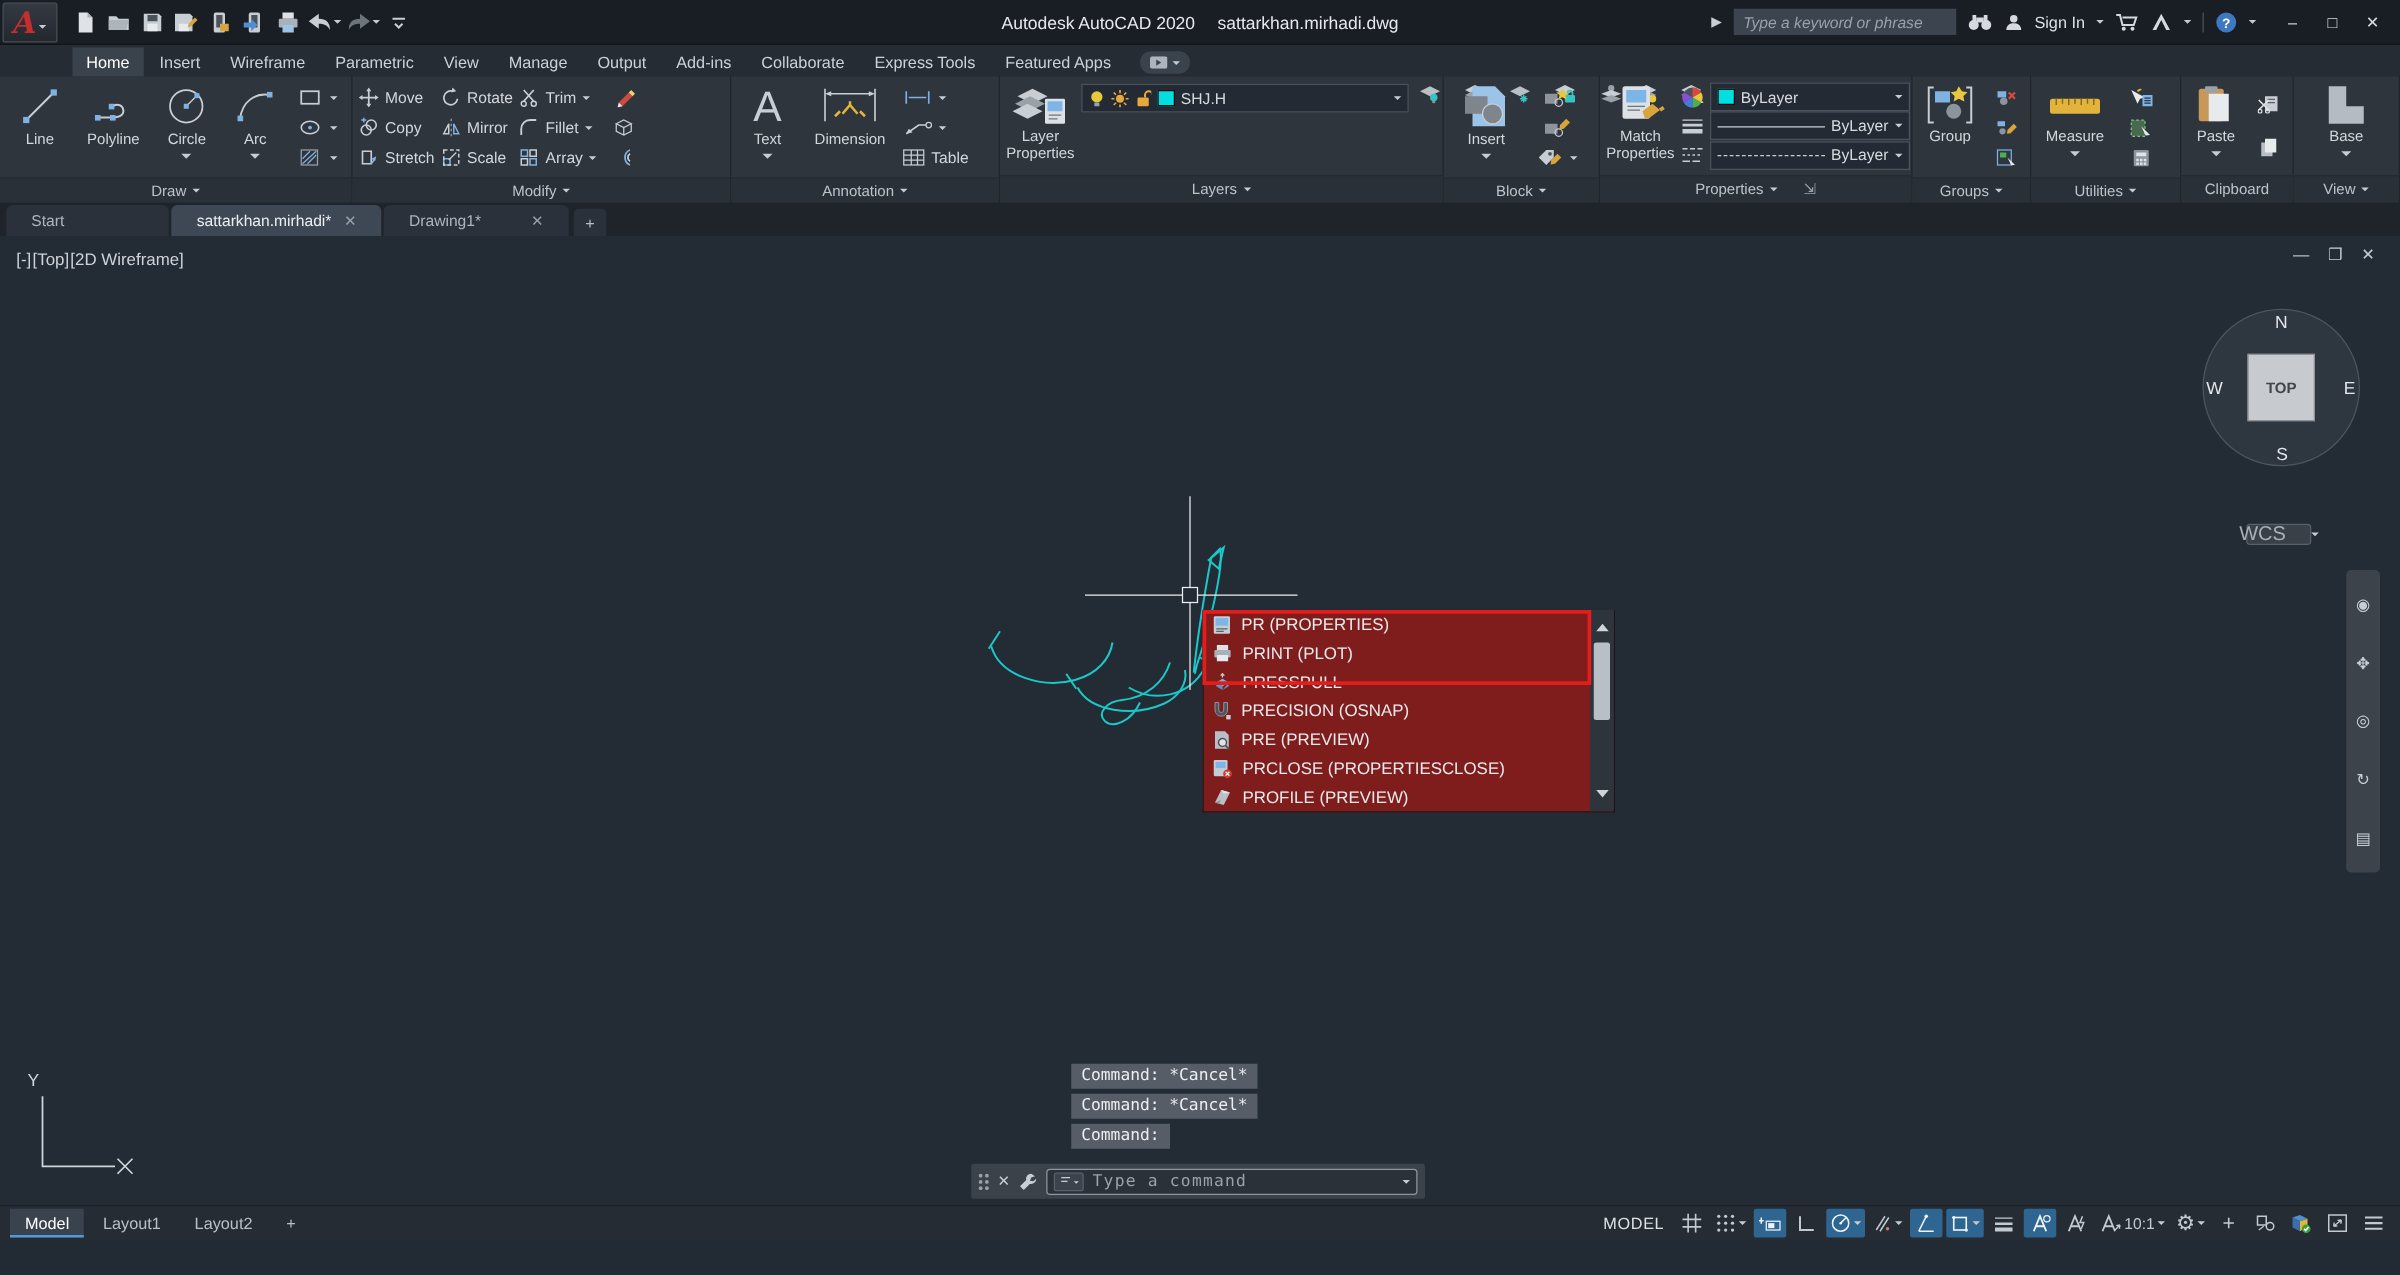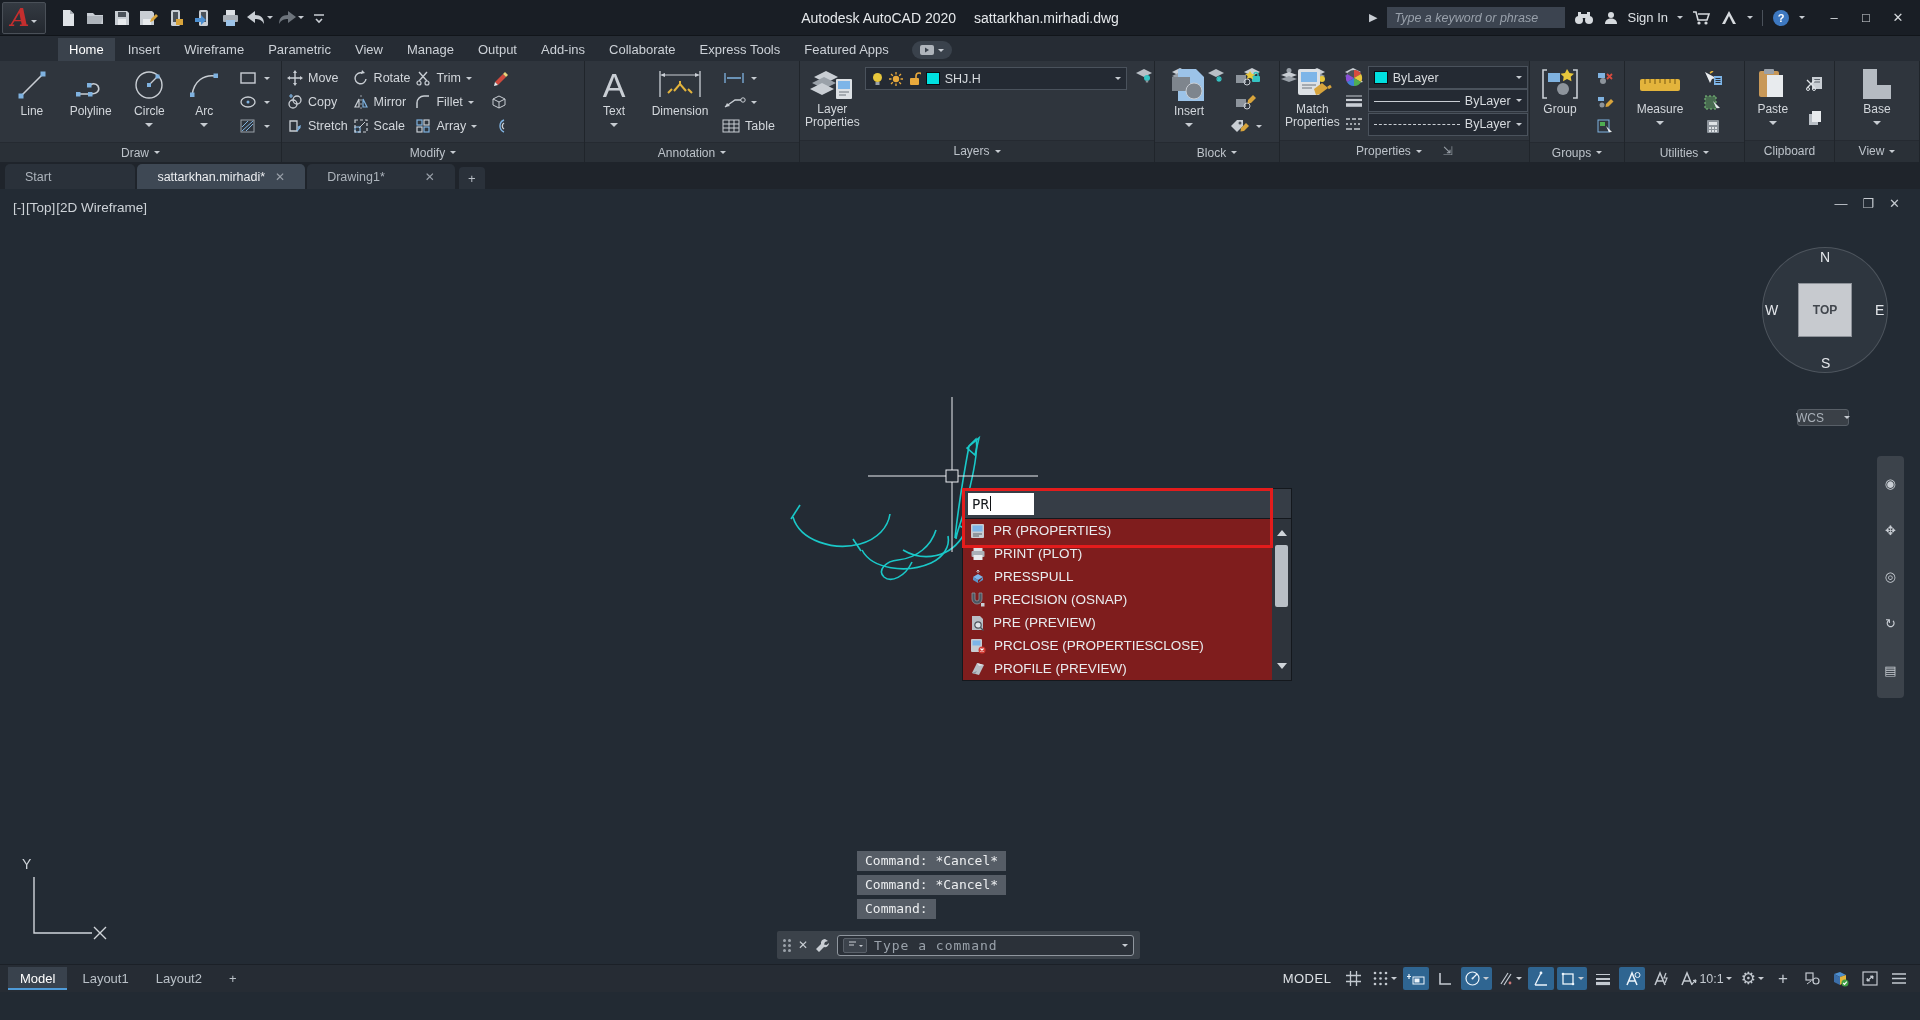--- a/index.html
+++ b/index.html
@@ -46,21 +46,21 @@
   .addtab{width:26px;height:22px;display:flex;align-items:center;justify-content:center;color:#b9bfc6;background:#2a313a;border-radius:4px 4px 0 0;margin-left:2px}
   
   .canvas{position:relative;height:775px;background:#232b34;overflow:hidden}
   .vp-label{position:absolute;left:13px;top:11px;color:#ced3d8;font-size:13.5px;display:flex;gap:1px}
   .winctl{position:absolute;right:20px;top:7px;display:flex;gap:15px;color:#c5cad0;font-size:13px}
   
   .viewcube{position:absolute;left:1762px;top:58px;width:126px;height:126px}
   .vc-ring{position:absolute;inset:0;border-radius:50%;background:rgba(150,156,164,.10);border:1px solid rgba(170,176,184,.25)}
   .vc-face{position:absolute;left:36px;top:36px;width:54px;height:54px;background:#c7cacf;color:#41464d;font-weight:bold;font-size:12px;display:flex;align-items:center;justify-content:center;box-shadow:0 0 0 1px #8d9299 inset}
   .vc-letter{position:absolute;color:#e3e6ea;font-size:14px}
-  .wcs{position:absolute;left:1797px;top:220px;width:52px;height:17px;background:#3a4047;border:1px solid #585f67;border-radius:3px;color:#a9b0b8;font-size:12px;display:flex;align-items:center;justify-content:center;gap:20px}
+  .wcs{position:absolute;left:1797px;top:230px;width:52px;height:17px;background:#3a4047;border:1px solid #585f67;border-radius:3px;color:#a9b0b8;font-size:16px;display:flex;align-items:center;justify-content:center;gap:20px}
   
   .navbar{position:absolute;left:1877px;top:267px;width:27px;height:242px;background:rgba(74,80,88,.65);border-radius:4px;display:flex;flex-direction:column;align-items:center;justify-content:space-around;color:#c8cdd3;font-size:13px;padding:4px 0}
   
   .cmd-history{position:absolute;left:857px;top:662px;font-family:"DejaVu Sans Mono",monospace;font-size:13px;color:#eceef0}
   .hline{background:rgba(93,100,109,.88);padding:2px 8px 3px;margin-bottom:4px;width:max-content}
   
   .cmdline{position:absolute;left:777px;top:742px;width:363px;height:28px;background:rgba(62,68,76,.92);display:flex;align-items:center;gap:7px;padding:0 6px;border-radius:2px}
   .grip{display:grid;grid-template-columns:3px 3px;gap:2px}
   .grip i{width:3px;height:3px;background:#9ba2aa;border-radius:50%}
   .cl-x{color:#c9ced4;font-size:12px}
@@ -947,26 +947,20 @@
           <span class="caret sm" style="border-width:2.5px"></span>
         </span>
       <span class="cl-text">Type a command</span>
       <span class="flexsp"></span>
       <span class="caret sm"></span>
     </div>
   </div>
 
   <div class="cmd-popup">
     <div class="redbox"></div>
-    <div class="popup-inputrow">
-      <div class="popup-input">
-        <span>PR</span>
-          <span class="caret-bar"></span>
-      </div>
-    </div>
     <div class="popup-body">
       <div class="popup-row">
         <span>
             <svg width="15" height="16" viewBox="0 0 15 16">
               <rect x="1" y="1" width="13" height="14" rx="1" fill="#c7ccd2"></rect>
               <rect x="2.5" y="2.5" width="10" height="6" fill="#7db5e8"></rect>
               <path d="M3 11h9M3 13h6" stroke="#5a6169"></path>
             </svg>
           </span>
         <span>PR (PROPERTIES)</span>

